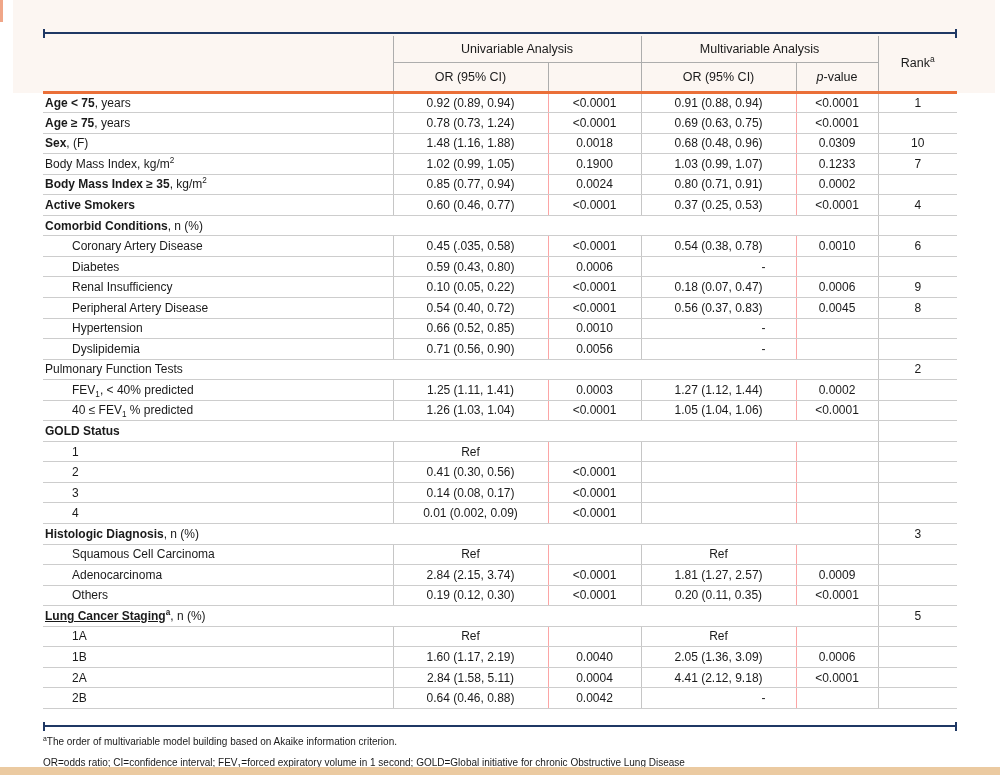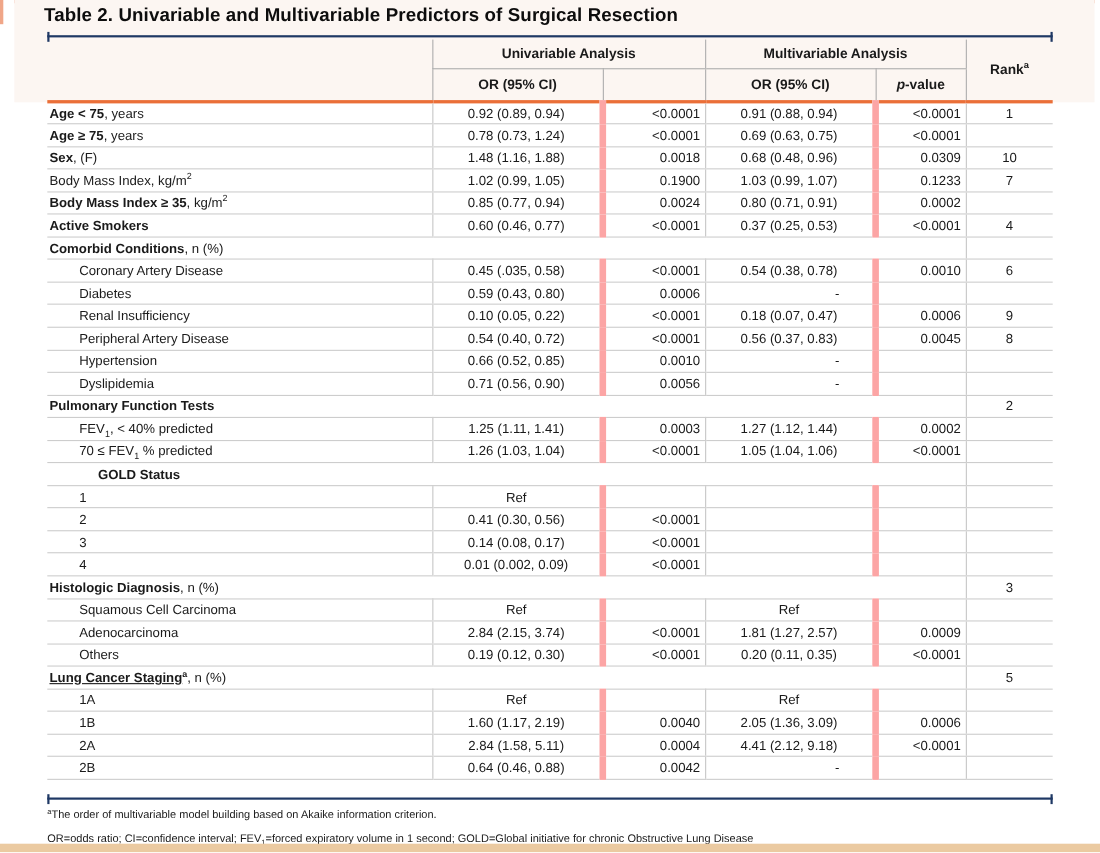--- a/index.html
+++ b/index.html
@@ -14,49 +14,48 @@
   .rule{position:absolute;left:43px;width:914px;height:9px;}
   .rule .line{position:absolute;left:0;right:0;top:3px;height:2px;background:#1f3864;}
   .rule .cap{position:absolute;top:0;width:2px;height:9px;background:#1f3864;}
   .rule .cap.l{left:0;} .rule .cap.r{right:0;}
   .rule-top{top:29px;} .rule-bottom{top:722px;}
   table.main{
     position:absolute;left:43px;top:36px;width:914px;
     border-collapse:collapse;table-layout:fixed;
   }
   table.main th,table.main td{box-sizing:border-box;padding:0 4px;vertical-align:middle;}
-  thead th{font-weight:700;font-size:12.5px;text-align:center;}
+  thead th{font-weight:400;font-size:12.5px;text-align:center;}
   thead tr.grp th,thead tr.grp td{height:26px;}
   thead tr.sub th,thead tr.sub td{height:30px;}
   thead .group{border-left:1px solid #adadad;border-bottom:1px solid #adadad;}
   thead .rankh{border-left:1px solid #adadad;}
   thead .bl{border-left:1px solid #adadad;}
   thead tr.sub th,thead tr.sub td,thead .rankh{border-bottom:3px solid #ea6f38;}
   tbody td{height:20.55px;font-size:12px;border-bottom:1px solid #cdcdcd;background:#ffffff;}
   tbody td.lbl{text-align:left;padding-left:2px;}
   tbody td.lbl.ind{padding-left:29px;}
   tbody td.val{text-align:center;}
   tbody td.uni-or,tbody td.multi-or{border-left:1px solid #c6c6c6;}
-  tbody td.uni-p,tbody td.multi-p{border-left:6px solid #fca5a5;text-align:right;}
+  tbody td.uni-p,tbody td.multi-p{border-left:1px solid #fca5a5;}
   tbody td.rank{border-left:1px solid #c6c6c6;}
   tbody td.dash{text-align:right;padding-right:30px;}
   sup,sub{font-size:68%;line-height:0;}
   .fn{position:absolute;left:43px;margin:0;font-size:10px;color:#1a1a1a;}
   .fn-a{top:736px;}
   .fn-abbrev{top:757px;}
   .bottom-bar{position:absolute;left:0;top:767px;width:1000px;height:8px;background:#ebcaa1;}
 </style>
 </head>
 <body>
 
 <div class="canvas">
   <div class="top-bar"></div>
   <div class="left-bar"></div>
   <div class="header-band"></div>
-  <h1 class="title">Table 2. Univariable and Multivariable Predictors of Surgical Resection</h1>
 
   <div class="rule rule-top">
     <span class="line"></span>
     <span class="cap l"></span>
     <span class="cap r"></span>
   </div>
 
   <table class="main">
     <colgroup>
       <col style="width:350px">
@@ -176,41 +175,41 @@
         </tr>
         <tr>
           <td class="lbl ind"><span>Dyslipidemia</span></td>
           <td class="val uni-or">0.71 (0.56, 0.90)</td>
           <td class="val uni-p">0.0056</td>
           <td class="val multi-or dash">-</td>
           <td class="val multi-p"></td>
           <td class="val rank"></td>
         </tr>
         <tr>
-          <td class="lbl" colspan="5"><span style="font-weight: 700;">Pulmonary Function Tests</span></td>
+          <td class="lbl" colspan="5"><span style="font-weight: 400;">Pulmonary Function Tests</span></td>
           <td class="val rank">2</td>
         </tr>
         <tr>
           <td class="lbl ind"><span>FEV</span><sub>1</sub><span>, &lt; 40% predicted</span></td>
           <td class="val uni-or">1.25 (1.11, 1.41)</td>
           <td class="val uni-p">0.0003</td>
           <td class="val multi-or">1.27 (1.12, 1.44)</td>
           <td class="val multi-p">0.0002</td>
           <td class="val rank"></td>
         </tr>
         <tr>
-          <td class="lbl ind"><span>70 ≤ FEV</span><sub>1</sub><span> % predicted</span></td>
+          <td class="lbl ind"><span>40 ≤ FEV</span><sub>1</sub><span> % predicted</span></td>
           <td class="val uni-or">1.26 (1.03, 1.04)</td>
           <td class="val uni-p">&lt;0.0001</td>
           <td class="val multi-or">1.05 (1.04, 1.06)</td>
           <td class="val multi-p">&lt;0.0001</td>
           <td class="val rank"></td>
         </tr>
         <tr>
-          <td class="lbl" colspan="5"><span style="font-weight: 700; margin-left: 44px;">GOLD Status</span></td>
+          <td class="lbl" colspan="5"><span style="font-weight: 700;">GOLD Status</span></td>
           <td class="val rank"></td>
         </tr>
         <tr>
           <td class="lbl ind"><span>1</span></td>
           <td class="val uni-or">Ref</td>
           <td class="val uni-p"></td>
           <td class="val multi-or"></td>
           <td class="val multi-p"></td>
           <td class="val rank"></td>
         </tr>

